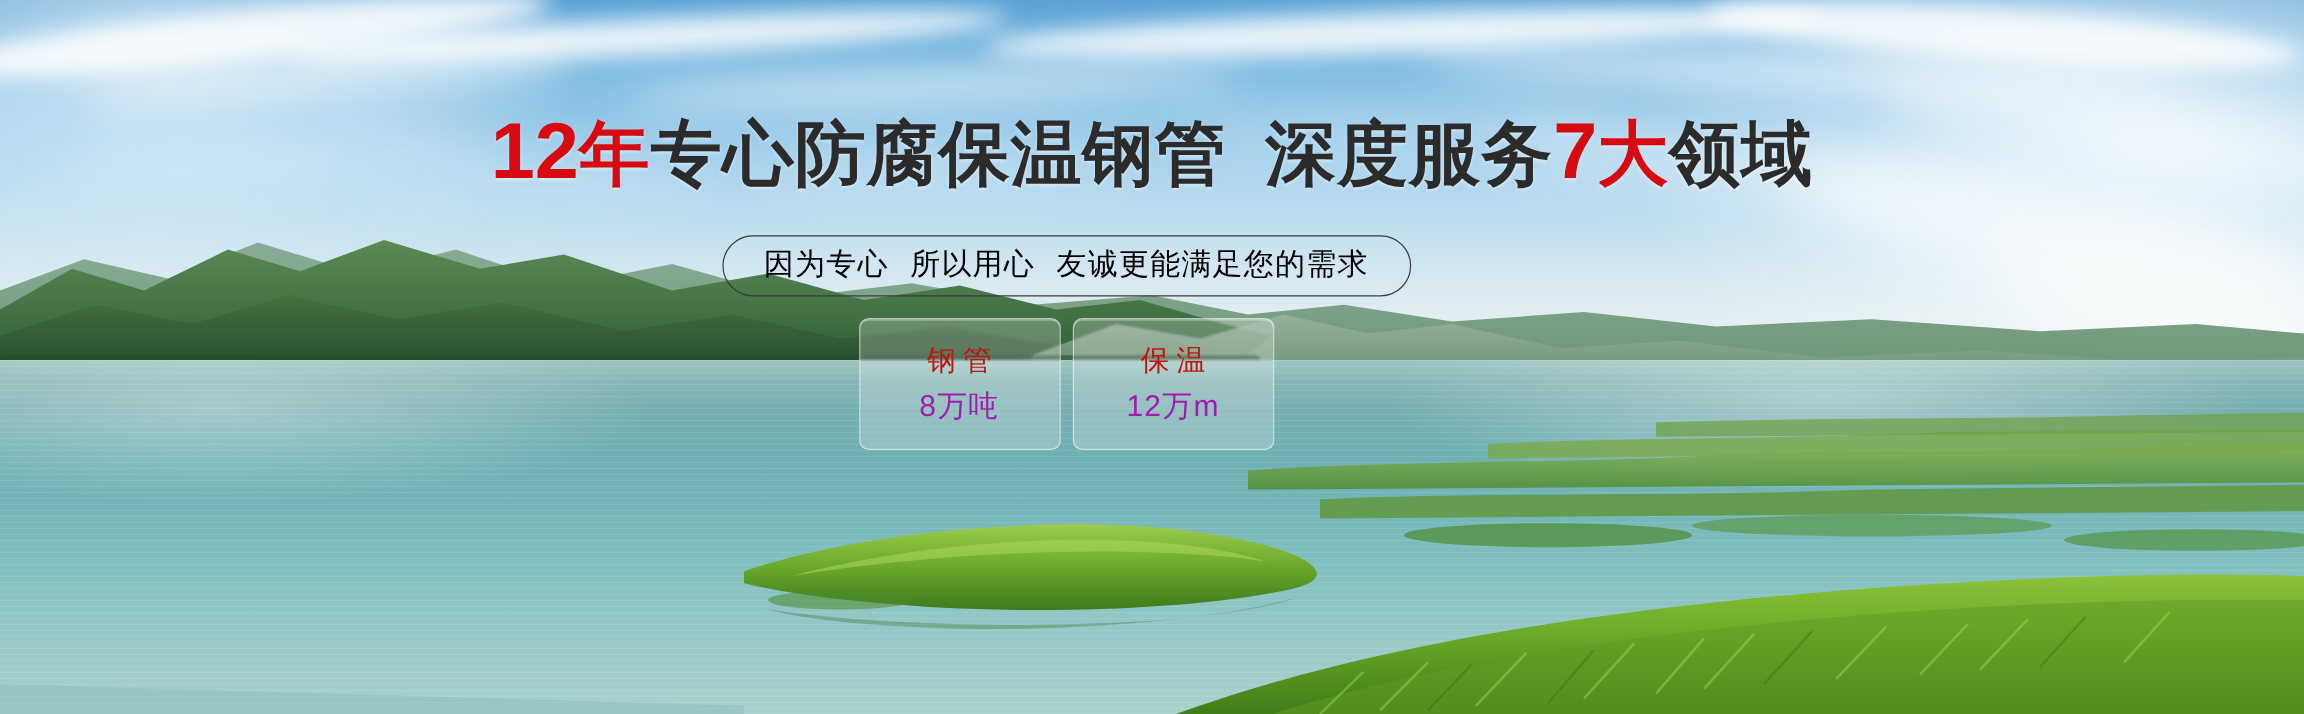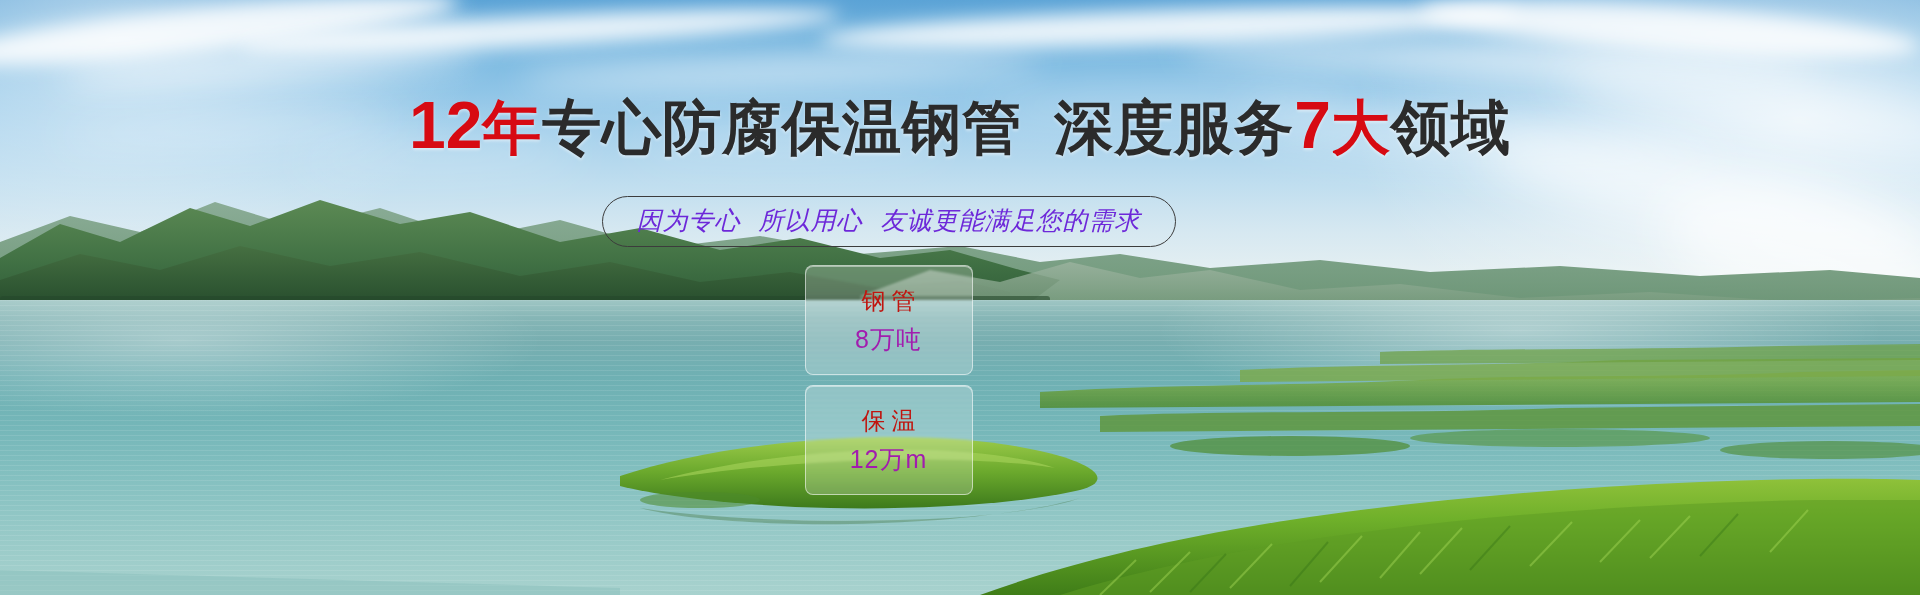--- a/index.html
+++ b/index.html
@@ -122,35 +122,33 @@
     position:absolute;
     left:50%;
     transform:translateX(-50%);
     top:196px;
     padding:8px 34px 10px 34px;
     border:1.5px solid #3c3c3c;
     border-radius:26px;
     font-size:25px;
     line-height:1.25;
     letter-spacing:1px;
-    color:#6d28d9;
+    color:#000000;
     white-space:nowrap;
     background:transparent;
-    font-style:italic;
   }
   .subtitle-pill .sp { display:inline-block; width:18px; }
 
   .stats {
     position:absolute;
     left:50%;
     transform:translateX(-50%);
     top:265px;
     display:flex;
     gap:10px;
-    flex-direction:column;
   }
   .stat-card {
     width:168px;
     height:110px;
     border-radius:8px;
     border:1px solid rgba(255,255,255,.55);
     background:rgba(255,255,255,.22);
     backdrop-filter:blur(1px);
     display:flex;
     flex-direction:column;

